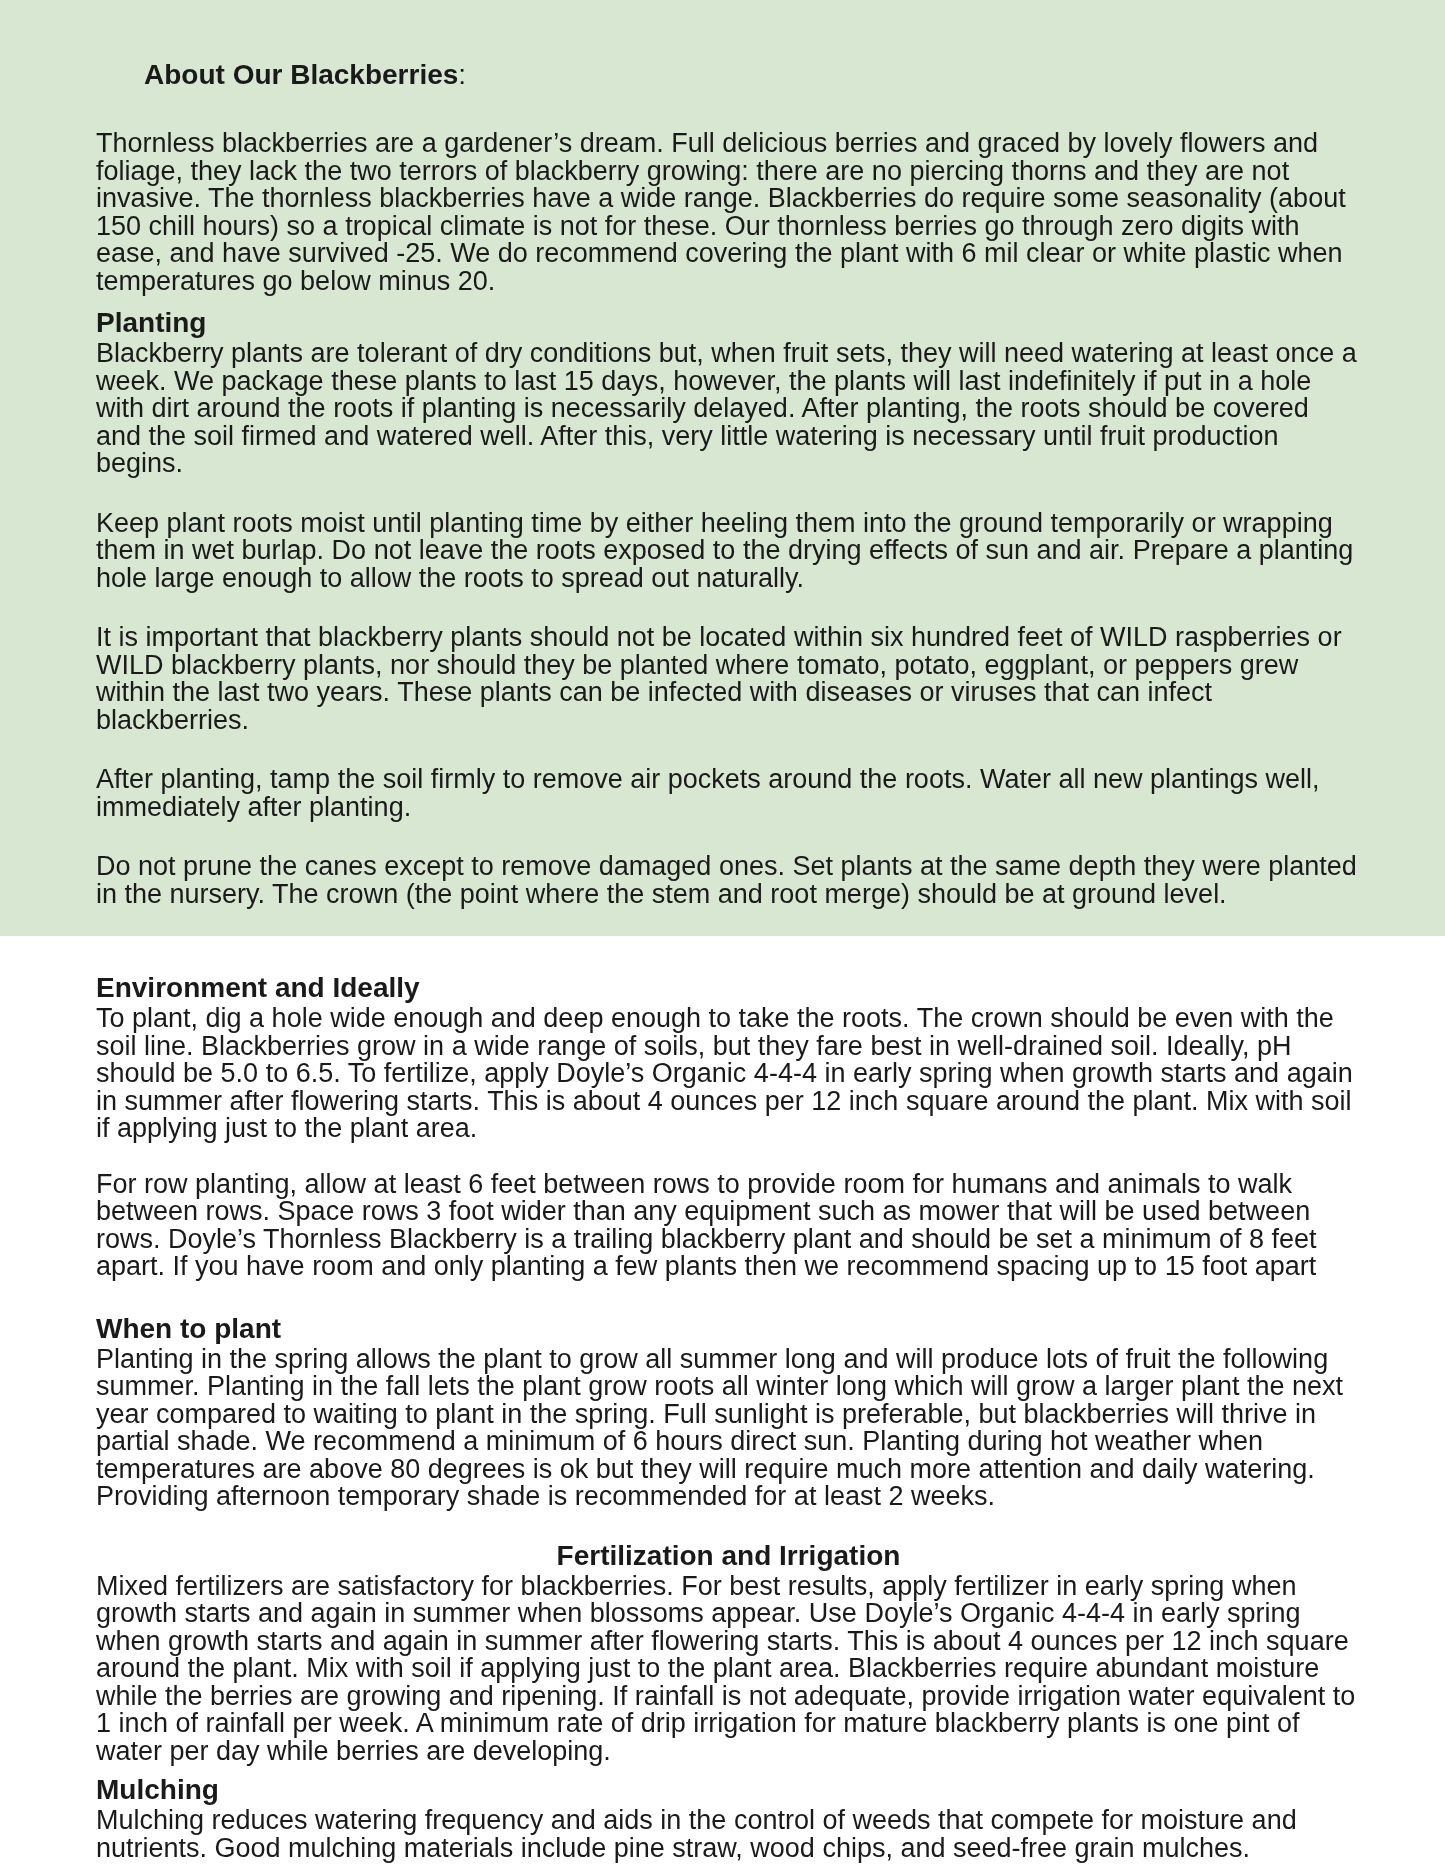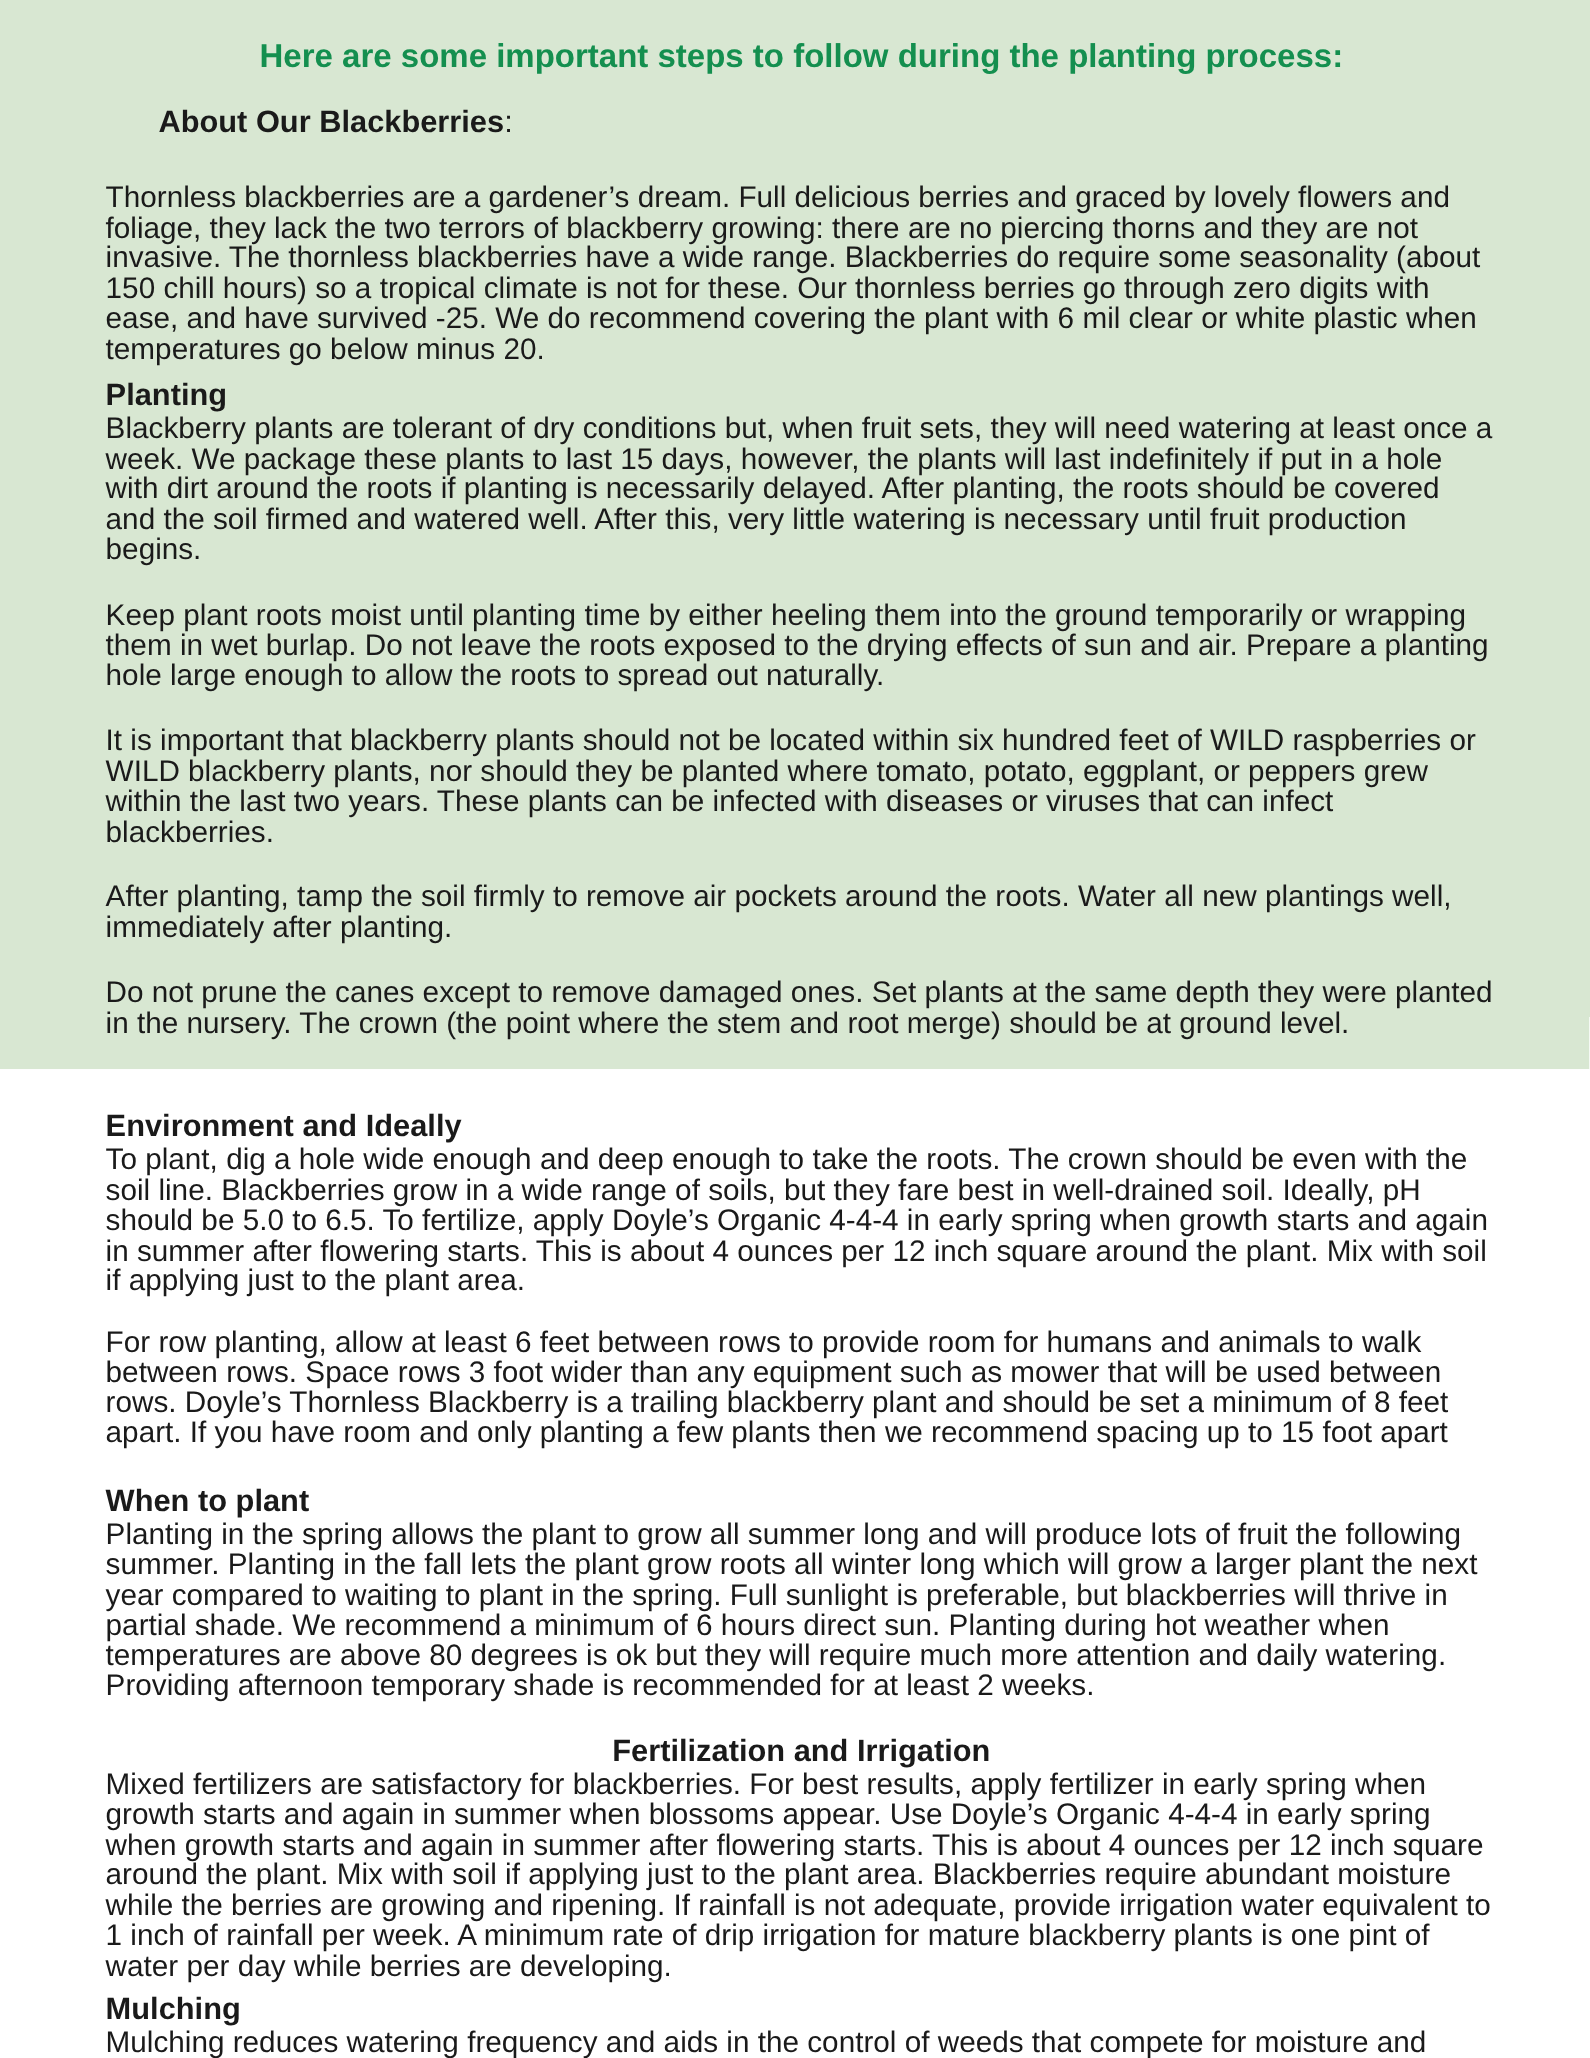--- a/index.html
+++ b/index.html
@@ -58,21 +58,20 @@
   .para.tight { margin-top: 2px; }
   .p-about { margin-top: 40px; }
   .p-gap { margin-top: 28px; }
 </style>
 </head>
 <body>
 
 <div class="page">
 
   <section class="green-block">
-    <h1 class="doc-title">Here are some important steps to follow during the planting process:</h1>
 
     <h2 class="h-about"><span>About Our Blackberries</span><span class="colon">:</span></h2>
 
     <p class="para p-about">Thornless blackberries are a gardener’s dream. Full delicious berries and graced by lovely flowers and foliage, they lack the two terrors of blackberry growing: there are no piercing thorns and they are not invasive. The thornless blackberries have a wide range. Blackberries do require some seasonality (about 150 chill hours) so a tropical climate is not for these. Our thornless berries go through zero digits with ease, and have survived -25. We do recommend covering the plant with 6 mil clear or white plastic when temperatures go below minus 20.</p>
 
     <h2 class="h-planting">Planting</h2>
 
     <p class="para tight">Blackberry plants are tolerant of dry conditions but, when fruit sets, they will need watering at least once a week. We package these plants to last 15 days, however, the plants will last indefinitely if put in a hole with dirt around the roots if planting is necessarily delayed. After planting, the roots should be covered and the soil firmed and watered well. After this, very little watering is necessary until fruit production begins.</p>
 
     <p class="para">Keep plant roots moist until planting time by either heeling them into the ground temporarily or wrapping them in wet burlap. Do not leave the roots exposed to the drying effects of sun and air. Prepare a planting hole large enough to allow the roots to spread out naturally.</p>

